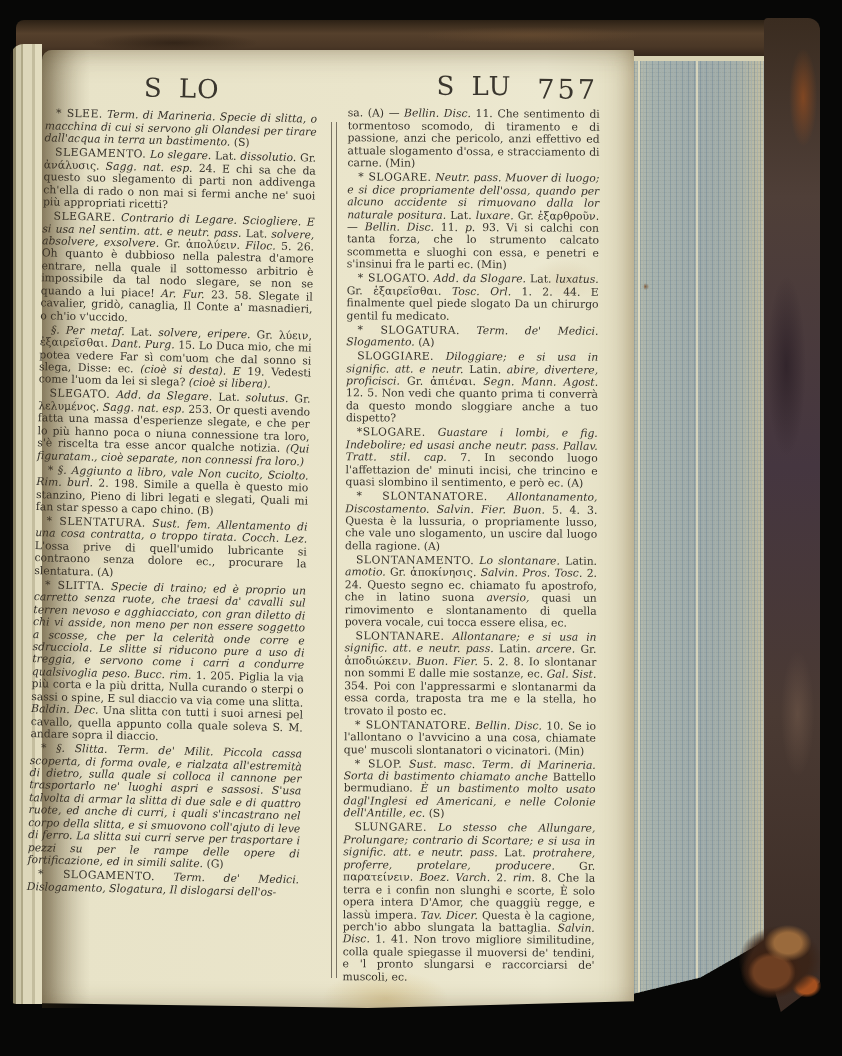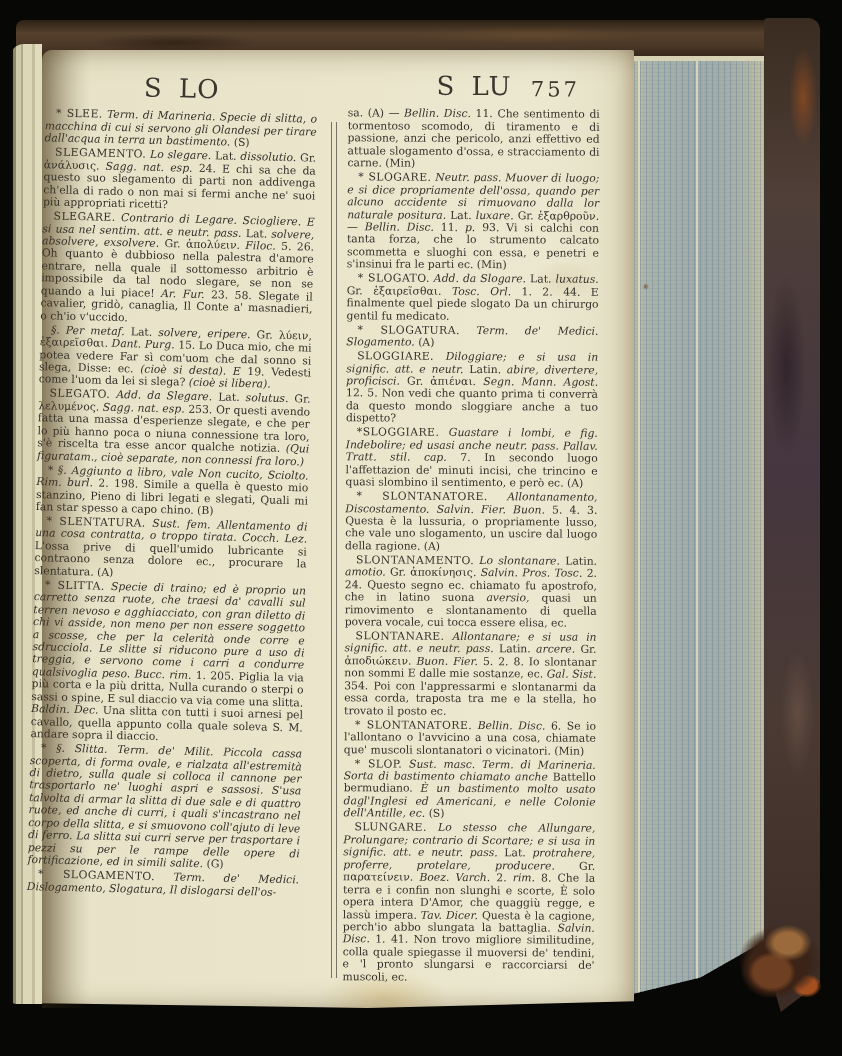--- a/index.html
+++ b/index.html
@@ -80,21 +80,21 @@
     color:#35312a;
   }
   .text-area{position:absolute;left:4px;top:26px;width:566px;}
   .cols{display:flex;align-items:stretch;}
   .col{width:272px;font-size:10.8px;line-height:12.45px;text-align:justify;}
   .col-right-box{width:252px;}
   .tilt-left{transform:rotate(1.35deg);transform-origin:12% 0;}
   .tilt-right{transform:rotate(0.35deg);transform-origin:50% 0;}
   .divider{width:4px;margin:46px 11px 6px 13px;border-left:1px solid #5c564a;border-right:1px solid #5c564a;opacity:.8;}
   .col-header{position:relative;text-align:center;font-size:26px;letter-spacing:1px;word-spacing:7px;margin:4px 0 16px;color:#3a362e;}
-  .page-num{position:absolute;right:20px;top:3px;font-size:21px;letter-spacing:3px;font-weight:normal;}
+  .page-num{position:absolute;right:2px;top:3px;font-size:27px;letter-spacing:3px;font-weight:normal;}
   .entry{margin:1.5px 0 0;text-indent:11px;}
   .entry.no-indent{text-indent:0;}
   .sg-caps{letter-spacing:.45px;}
   .sg-i{font-style:italic;}
   .gutter-shade{position:absolute;left:0;top:0;width:60px;height:100%;
     background:linear-gradient(90deg,rgba(75,58,30,.30),rgba(75,58,30,0) 80%);pointer-events:none;}
 </style>
 </head>
 <body>
 
@@ -128,25 +128,25 @@
         <div class="col col-right-box tilt-right">
           <div class="col-header">
             <span>S LU</span>
             <span class="page-num">757</span>
           </div>
         <p class="entry no-indent"><span class="sg-r">sa. (A) — </span><span class="sg-i">Bellin. Disc.</span><span class="sg-r"> 11. Che sentimento di tormentoso scomodo, di tiramento e di passione, anzi che pericolo, anzi effettivo ed attuale slogamento d'ossa, e stracciamento di carne. (Min)</span></p>
             <p class="entry"><span class="sg-caps">* SLOGARE.</span><span class="sg-i"> Neutr. pass. Muover di luogo; e si dice propriamente dell'ossa, quando per alcuno accidente si rimuovano dalla lor naturale positura.</span><span class="sg-r"> Lat. </span><span class="sg-i">luxare.</span><span class="sg-r"> Gr. ἐξαρθροῦν. — </span><span class="sg-i">Bellin. Disc.</span><span class="sg-r"> 11. </span><span class="sg-i">p.</span><span class="sg-r"> 93. Vi si calchi con tanta forza, che lo strumento calcato scommetta e sluoghi con essa, e penetri e s'insinui fra le parti ec. (Min)</span></p>
             <p class="entry"><span class="sg-caps">* SLOGATO.</span><span class="sg-i"> Add. da Slogare.</span><span class="sg-r"> Lat. </span><span class="sg-i">luxatus.</span><span class="sg-r"> Gr. ἐξαιρεῖσθαι. </span><span class="sg-i">Tosc. Orl.</span><span class="sg-r"> 1. 2. 44. E finalmente quel piede slogato Da un chirurgo gentil fu medicato.</span></p>
             <p class="entry"><span class="sg-caps">* SLOGATURA.</span><span class="sg-i"> Term. de' Medici. Slogamento.</span><span class="sg-r"> (A)</span></p>
             <p class="entry"><span class="sg-caps">SLOGGIARE.</span><span class="sg-i"> Diloggiare; e si usa in signific. att. e neutr.</span><span class="sg-r"> Latin. </span><span class="sg-i">abire, divertere, proficisci.</span><span class="sg-r"> Gr. ἀπιέναι. </span><span class="sg-i">Segn. Mann. Agost.</span><span class="sg-r"> 12. 5. Non vedi che quanto prima ti converrà da questo mondo sloggiare anche a tuo dispetto?</span></p>
-            <p class="entry"><span class="sg-caps">*SLOGGIARE.</span><span class="sg-i"> Guastare i lombi, e fig. Indebolire; ed usasi anche neutr. pass. Pallav. Tratt. stil. cap.</span><span class="sg-r"> 7. In secondo luogo l'affettazion de' minuti incisi, che trincino e quasi slombino il sentimento, e però ec. (A)</span></p>
+            <p class="entry"><span class="sg-caps">*SLOGARE.</span><span class="sg-i"> Guastare i lombi, e fig. Indebolire; ed usasi anche neutr. pass. Pallav. Tratt. stil. cap.</span><span class="sg-r"> 7. In secondo luogo l'affettazion de' minuti incisi, che trincino e quasi slombino il sentimento, e però ec. (A)</span></p>
             <p class="entry"><span class="sg-caps">* SLONTANATORE.</span><span class="sg-i"> Allontanamento, Discostamento. Salvin. Fier. Buon.</span><span class="sg-r"> 5. 4. 3. Questa è la lussuria, o propriamente lusso, che vale uno slogamento, un uscire dal luogo della ragione. (A)</span></p>
             <p class="entry"><span class="sg-caps">SLONTANAMENTO.</span><span class="sg-i"> Lo slontanare.</span><span class="sg-r"> Latin. </span><span class="sg-i">amotio.</span><span class="sg-r"> Gr. ἀποκίνησις. </span><span class="sg-i">Salvin. Pros. Tosc.</span><span class="sg-r"> 2. 24. Questo segno ec. chiamato fu apostrofo, che in latino suona </span><span class="sg-i">aversio,</span><span class="sg-r"> quasi un rimovimento e slontanamento di quella povera vocale, cui tocca essere elisa, ec.</span></p>
             <p class="entry"><span class="sg-caps">SLONTANARE.</span><span class="sg-i"> Allontanare; e si usa in signific. att. e neutr. pass.</span><span class="sg-r"> Latin. </span><span class="sg-i">arcere.</span><span class="sg-r"> Gr. ἀποδιώκειν. </span><span class="sg-i">Buon. Fier.</span><span class="sg-r"> 5. 2. 8. Io slontanar non sommi E dalle mie sostanze, ec. </span><span class="sg-i">Gal. Sist.</span><span class="sg-r"> 354. Poi con l'appressarmi e slontanarmi da essa corda, traposta tra me e la stella, ho trovato il posto ec.</span></p>
-            <p class="entry"><span class="sg-caps">* SLONTANATORE.</span><span class="sg-i"> Bellin. Disc.</span><span class="sg-r"> 6. Se io l'allontano o l'avvicino a una cosa, chiamate que' muscoli slontanatori o vicinatori. (Min)</span></p>
+            <p class="entry"><span class="sg-caps">* SLONTANATORE.</span><span class="sg-i"> Bellin. Disc.</span><span class="sg-r"> 10. Se io l'allontano o l'avvicino a una cosa, chiamate que' muscoli slontanatori o vicinatori. (Min)</span></p>
             <p class="entry"><span class="sg-caps">* SLOP.</span><span class="sg-i"> Sust. masc. Term. di Marineria. Sorta di bastimento chiamato anche </span><span class="sg-r">Battello bermudiano. </span><span class="sg-i">È un bastimento molto usato dagl'Inglesi ed Americani, e nelle Colonie dell'Antille, ec.</span><span class="sg-r"> (S)</span></p>
             <p class="entry"><span class="sg-caps">SLUNGARE.</span><span class="sg-i"> Lo stesso che Allungare, Prolungare; contrario di Scortare; e si usa in signific. att. e neutr. pass.</span><span class="sg-r"> Lat. </span><span class="sg-i">protrahere, proferre, protelare, producere.</span><span class="sg-r"> Gr. παρατείνειν. </span><span class="sg-i">Boez. Varch.</span><span class="sg-r"> 2. </span><span class="sg-i">rim.</span><span class="sg-r"> 8. Che la terra e i confin non slunghi e scorte, È solo opera intera D'Amor, che quaggiù regge, e lassù impera. </span><span class="sg-i">Tav. Dicer.</span><span class="sg-r"> Questa è la cagione, perch'io abbo slungata la battaglia. </span><span class="sg-i">Salvin. Disc.</span><span class="sg-r"> 1. 41. Non trovo migliore similitudine, colla quale spiegasse il muoversi de' tendini, e 'l pronto slungarsi e raccorciarsi de' muscoli, ec.</span></p>
           </div>
       </div>
     </div>
     <div class="gutter-shade"></div>
   </div>
 
   <div class="corner-wear"></div>
 </div>

